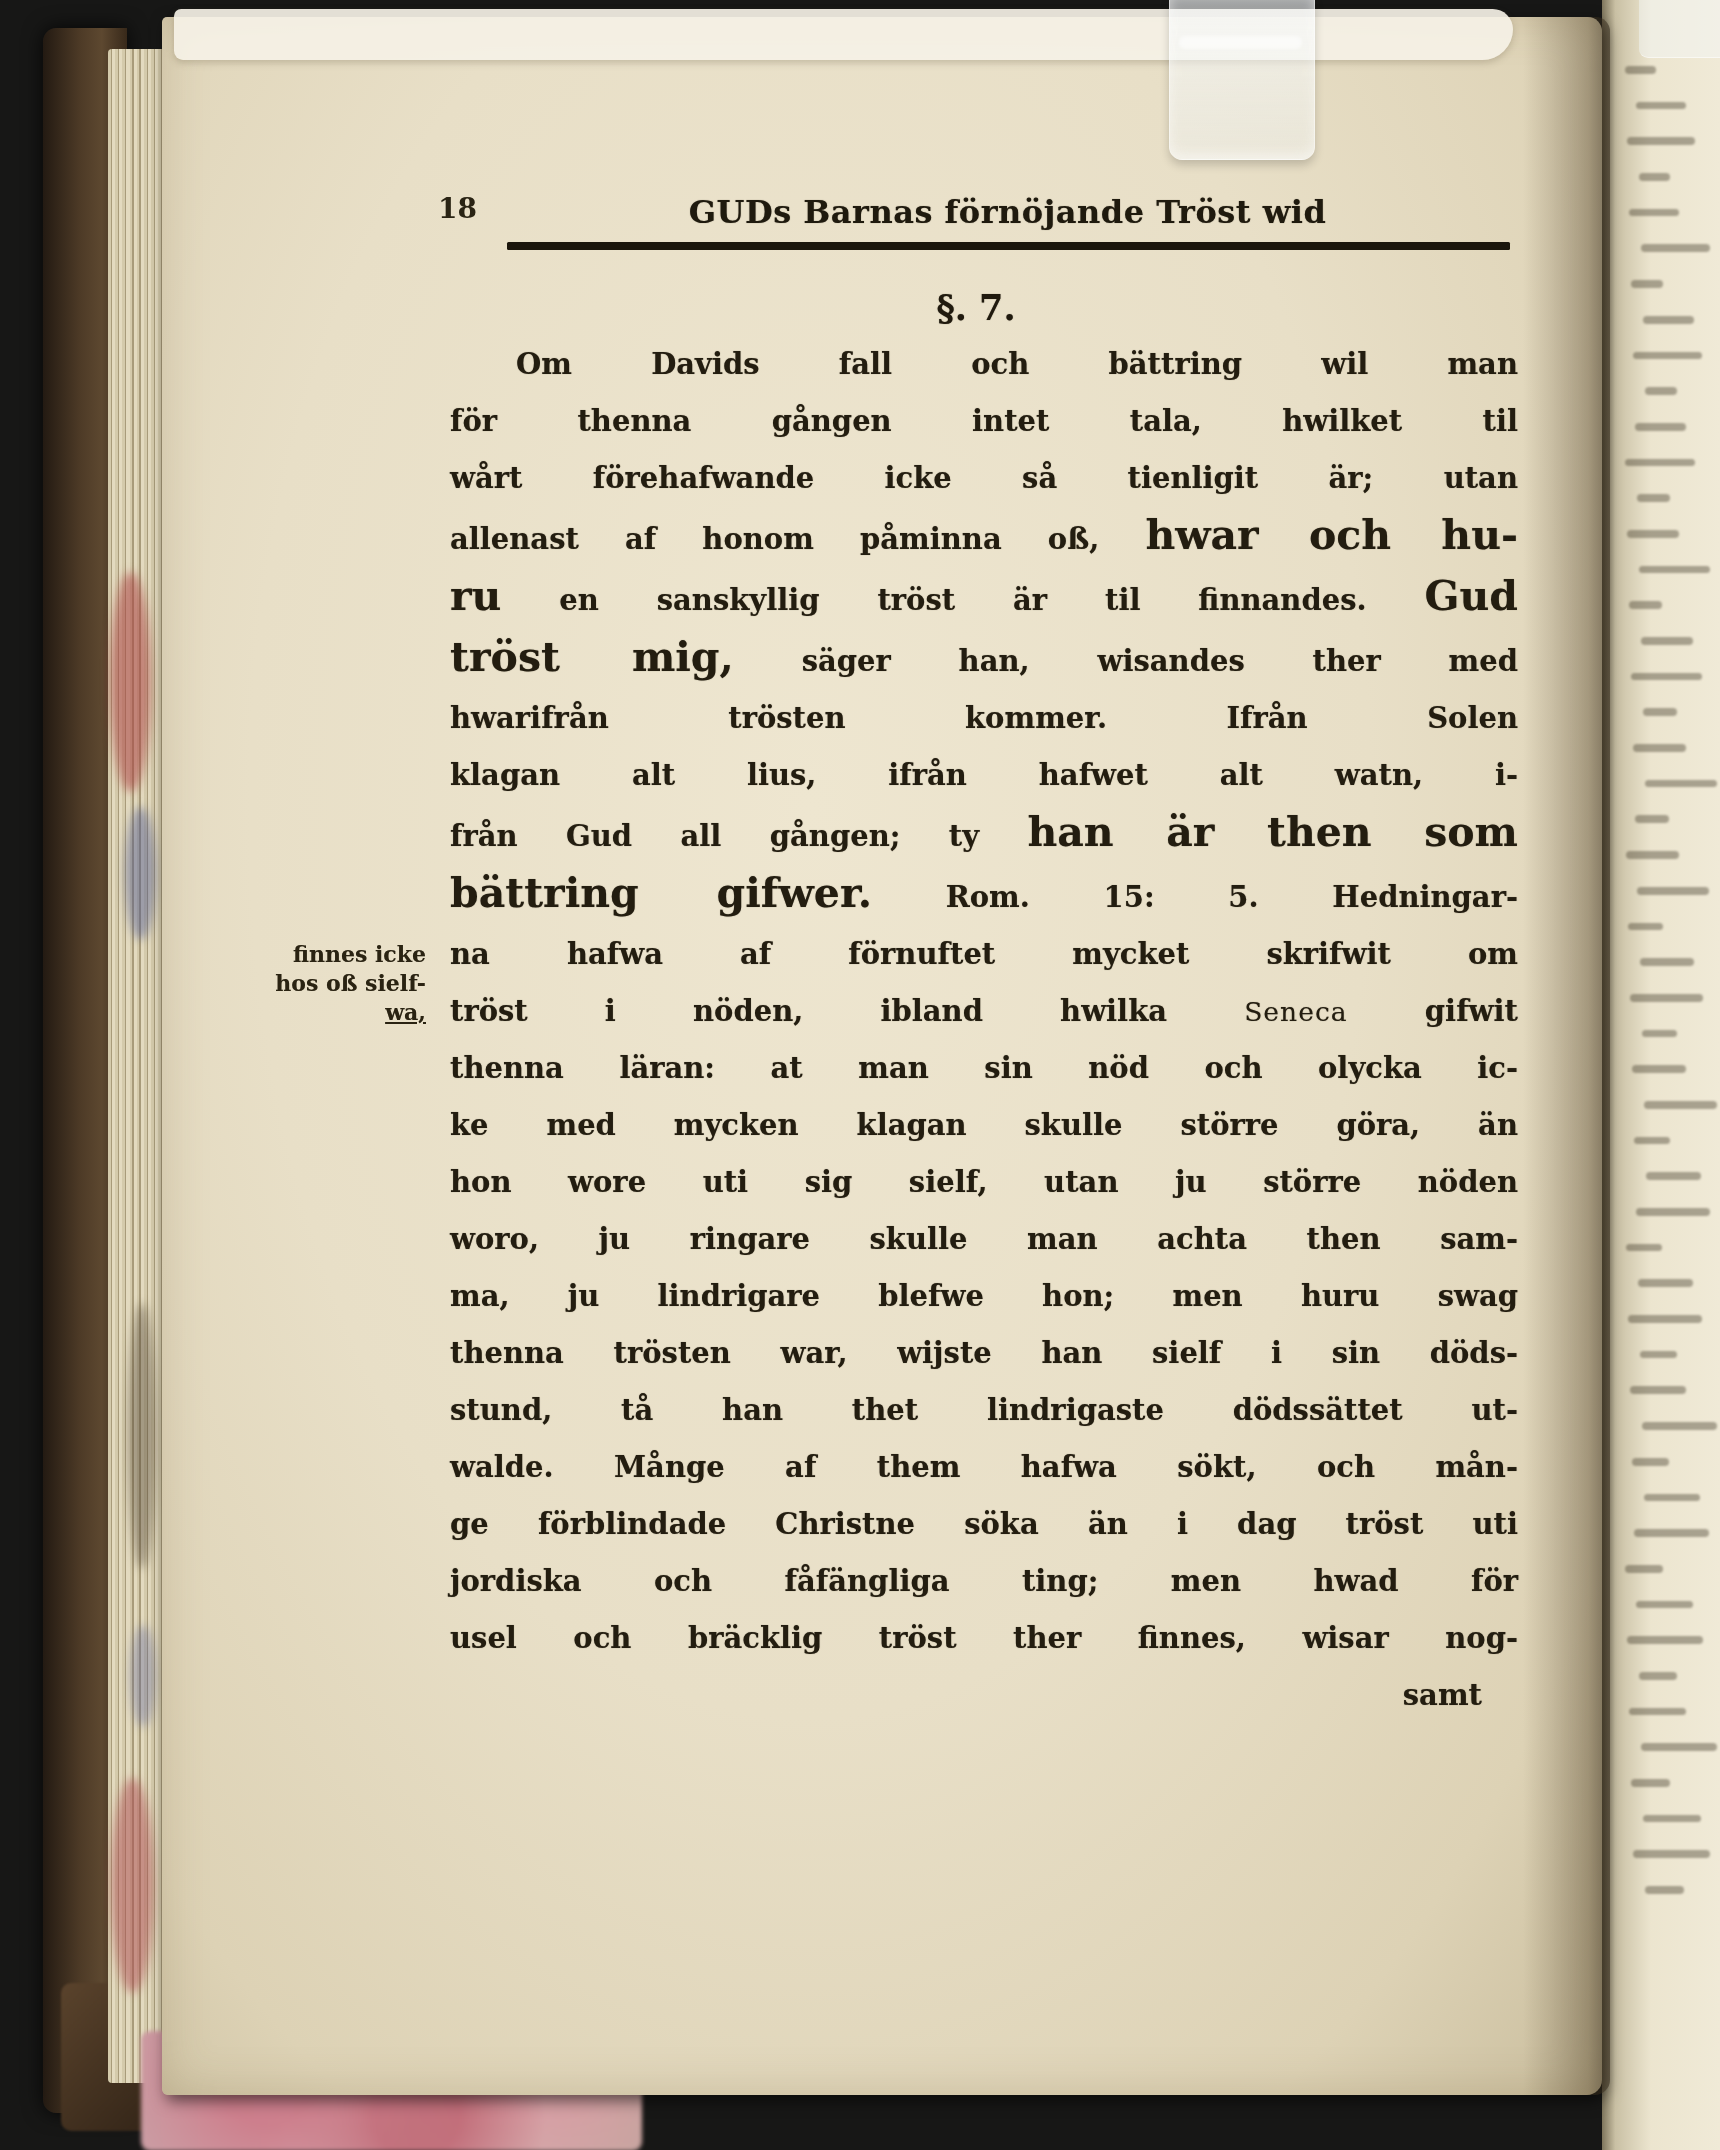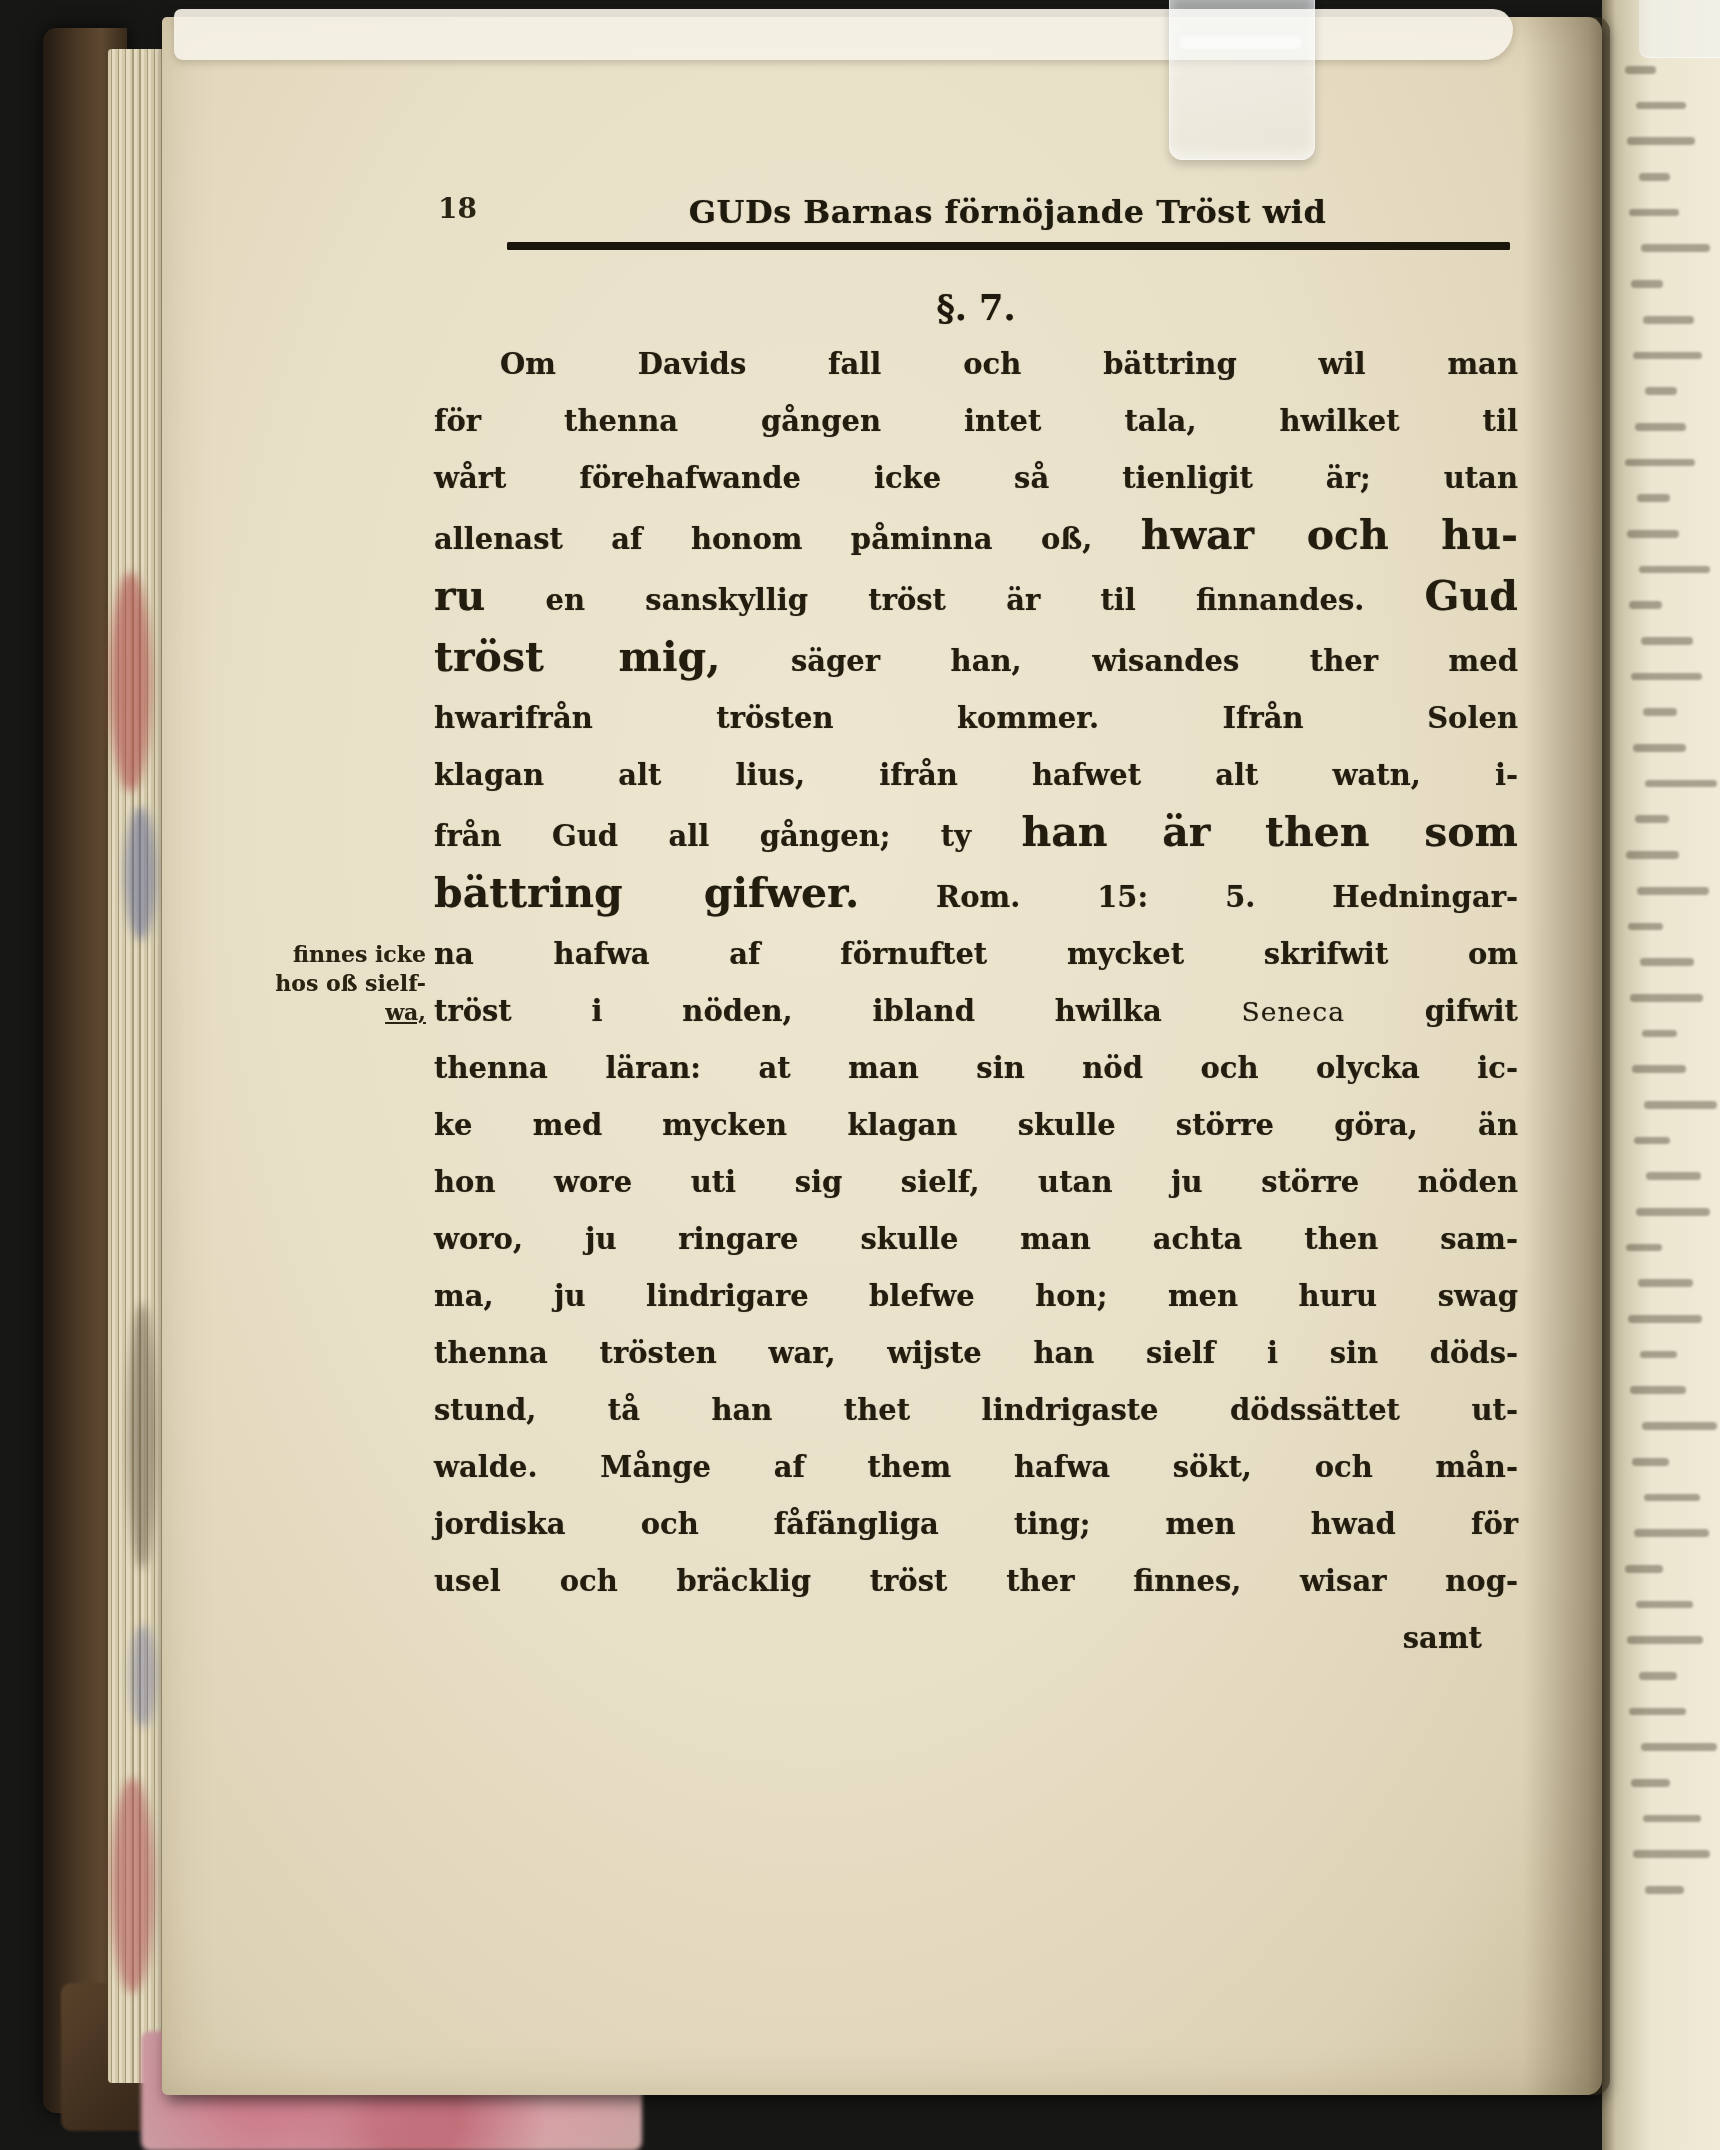--- a/index.html
+++ b/index.html
@@ -64,21 +64,21 @@
     font-size:32px;font-weight:700;letter-spacing:0.5px;color:#1f1a0e;
     text-shadow:0 0 1px rgba(35,28,14,.5);}
   .header-rule{position:absolute;left:345px;top:225px;width:1003px;height:7.2px;
     background:#1b160c;border-radius:1.5px;}
 
   .text-block{position:absolute;left:272px;top:262px;width:1084px;}
   .section-heading{text-align:center;font-size:35px;font-weight:700;line-height:57px;
     color:#201a0e;text-shadow:0 0 1px rgba(35,28,14,.5);}
   .body-line{font-size:29px;font-weight:700;line-height:57px;min-height:57px;
     color:#231d10;text-align:justify;text-align-last:justify;white-space:nowrap;
-    text-shadow:0 0 1px rgba(40,32,16,.45);}
+    text-shadow:0 0 1px rgba(40,32,16,.45);margin-left:16px;}
   .body-line.indent{padding-left:66px;}
   .seg-big{font-size:41px;}
   .seg-roman{font-weight:400;font-size:26.6px;letter-spacing:1px;}
   .catchword-line{font-size:29px;font-weight:700;line-height:57px;text-align:right;
     padding-right:36px;color:#231d10;text-shadow:0 0 1px rgba(40,32,16,.45);}
 
   .margin-note{position:absolute;left:95px;top:923px;width:169px;
     font-size:22px;font-weight:700;line-height:29px;color:#2a2312;
     text-shadow:0 0 0.5px rgba(40,32,16,.4);text-align:right;}
   .note-indent{padding-left:49px;text-decoration:underline;}
@@ -176,20 +176,21 @@
           <div class="body-line"><span class="seg-normal">na hafwa af förnuftet mycket skrifwit om</span></div>
           <div class="body-line"><span class="seg-normal">tröst i nöden, ibland hwilka </span><span class="seg-roman">Seneca</span><span class="seg-normal"> gifwit</span></div>
           <div class="body-line"><span class="seg-normal">thenna läran: at man sin nöd och olycka ic-</span></div>
           <div class="body-line"><span class="seg-normal">ke med mycken klagan skulle större göra, än</span></div>
           <div class="body-line"><span class="seg-normal">hon wore uti sig sielf, utan ju större nöden</span></div>
           <div class="body-line"><span class="seg-normal">woro, ju ringare skulle man achta then sam-</span></div>
           <div class="body-line"><span class="seg-normal">ma, ju lindrigare blefwe hon; men huru swag</span></div>
           <div class="body-line"><span class="seg-normal">thenna trösten war, wijste han sielf i sin döds-</span></div>
           <div class="body-line"><span class="seg-normal">stund, tå han thet lindrigaste dödssättet ut-</span></div>
           <div class="body-line"><span class="seg-normal">walde. Månge af them hafwa sökt, och mån-</span></div>
+          <div class="body-line"><span class="seg-normal">ge förblindade Christne söka än i dag tröst uti</span></div>
           <div class="body-line"><span class="seg-normal">jordiska och fåfängliga ting; men hwad för</span></div>
           <div class="body-line"><span class="seg-normal">usel och bräcklig tröst ther finnes, wisar nog-</span></div>
         </div>
       <div class="catchword-line">samt</div>
     </div>
 
     <div class="margin-note">
         <div class="note-line">finnes icke</div>
         <div class="note-line">hos oß sielf-</div>
         <div class="note-line note-indent">wa,</div>

